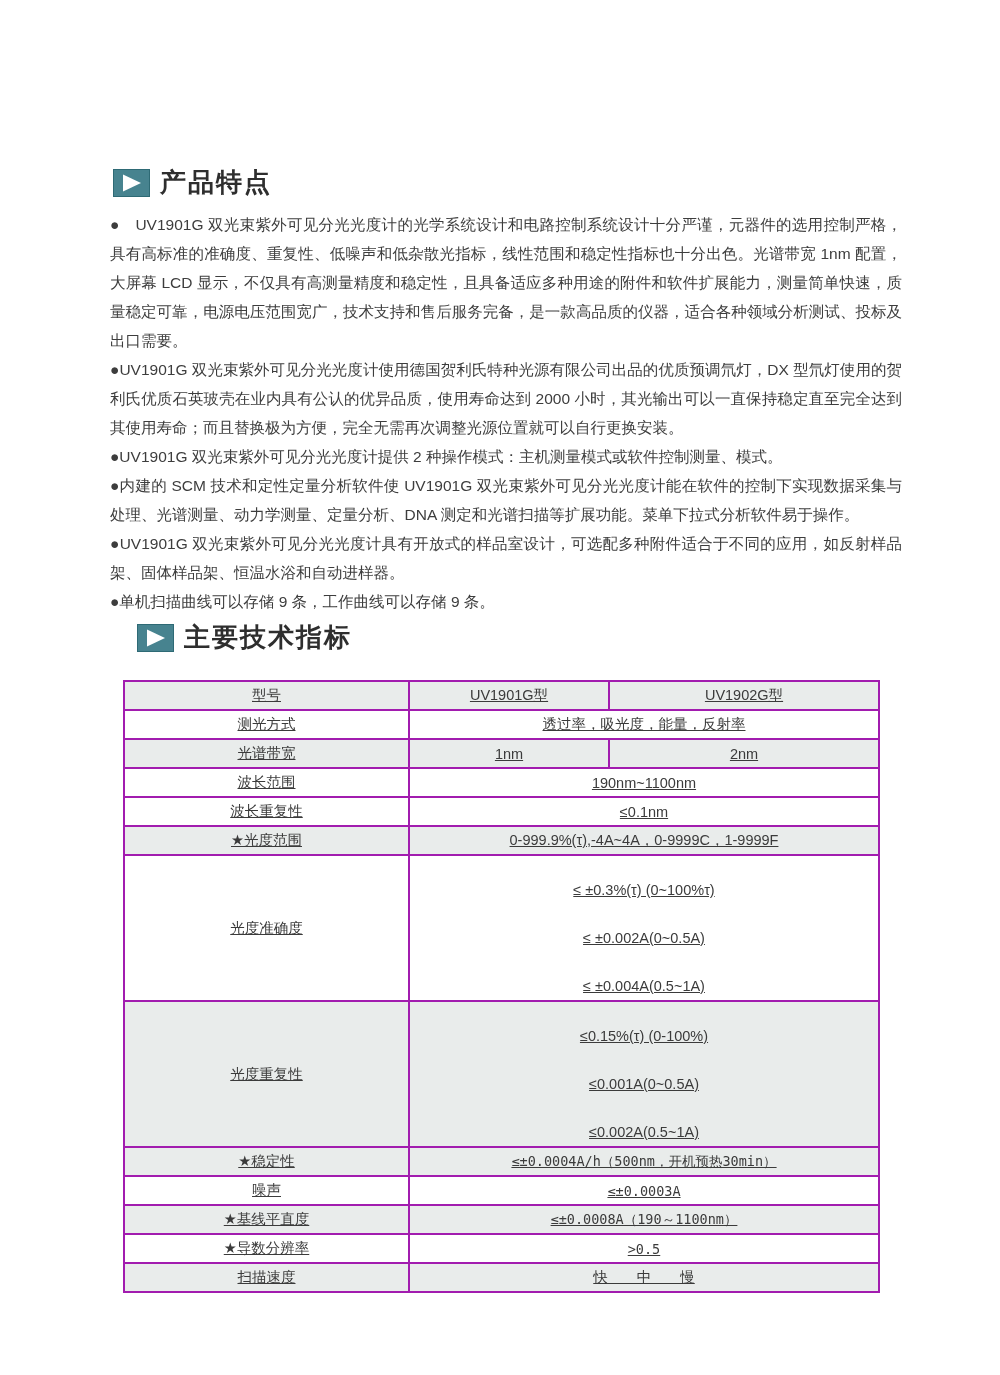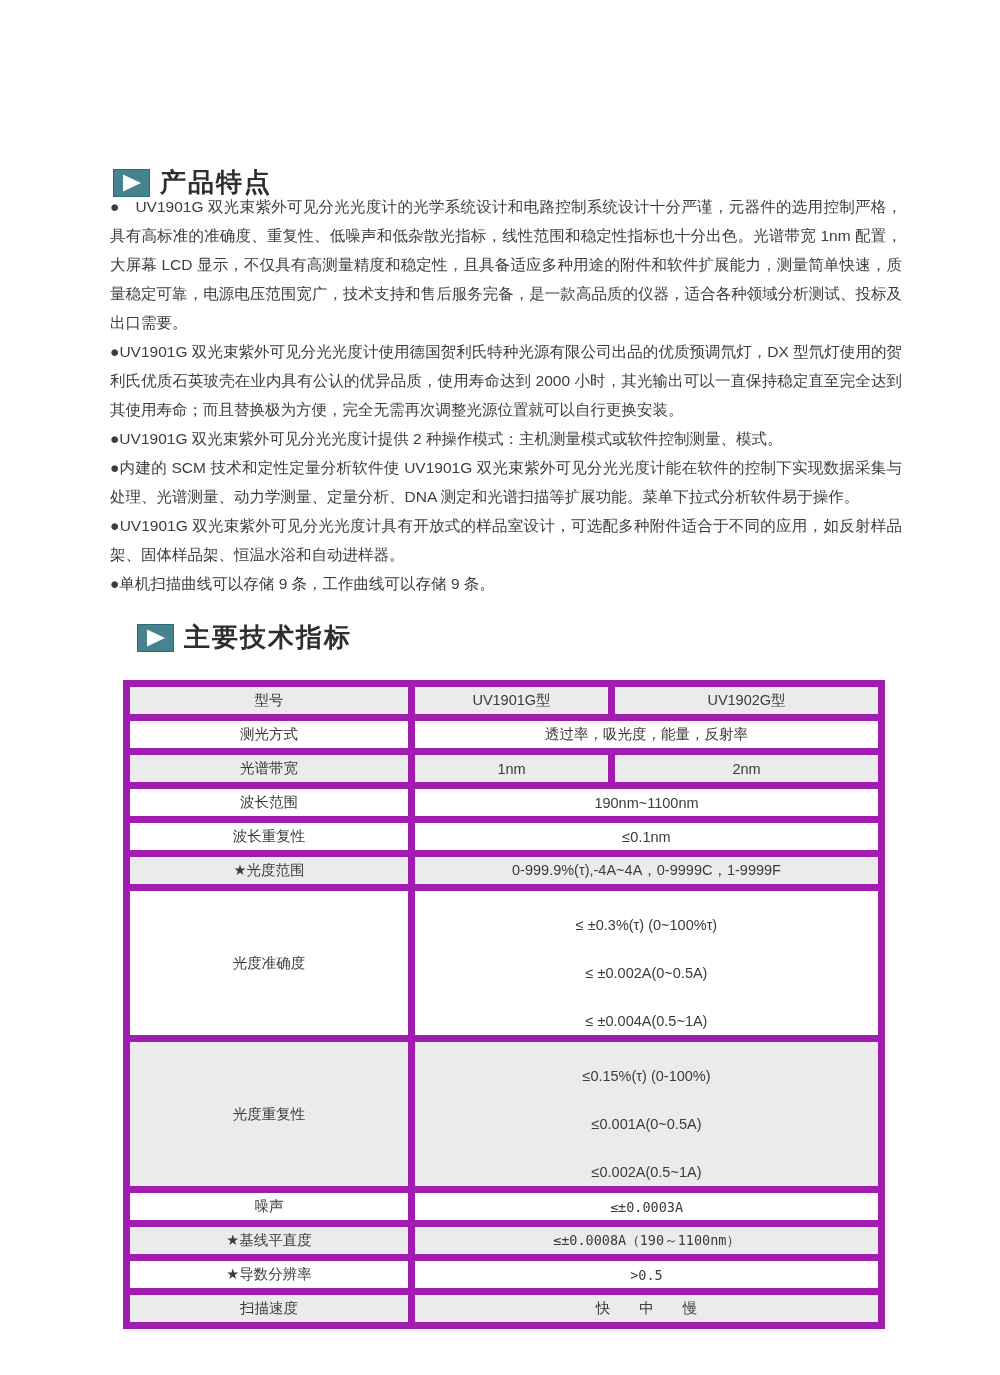--- a/index.html
+++ b/index.html
@@ -14,34 +14,34 @@
   .section-header{
     position:absolute;left:113px;
     display:flex;align-items:center;gap:10px;
   }
   .section-header .hdr-icon{display:block;line-height:0;}
   .section-header .hdr-title{
     font-size:26px;font-weight:bold;color:#2e2e2e;
     letter-spacing:2px;margin:0;
   }
   #features{
-    position:absolute;top:192px;left:110px;width:792px;
+    position:absolute;top:210px;left:110px;width:792px;
     font-size:15.5px;line-height:29px;text-align:justify;
     color:#3d3d3d;
   }
   #features p{margin:0;padding:0;}
   .spec-table{
     position:absolute;top:680px;left:123px;
     width:755px;border-collapse:collapse;table-layout:fixed;
     font-size:14.5px;color:#3b3b3b;
   }
   .spec-table td{
-    border:7px solid #a21caf;
+    border:2px solid #a21caf;
     text-align:center;vertical-align:middle;
-    height:27px;padding:0 4px;
+    height:27px;padding:0 4px;text-decoration:underline;
   }
   .spec-table{border:2px solid #4a4f51;}
   .spec-table tr.shaded td{background:#e9eceb;}
   .spec-table td.mono{
     font-family:"DejaVu Sans Mono","Liberation Mono",monospace;
     font-size:13.5px;
   }
   .spec-table td .vline{line-height:28px;height:28px;margin-top:20px;}
   col.c1{width:285px;} col.c2{width:200px;} col.c3{width:270px;}
 </style>
@@ -121,20 +121,24 @@
           </td>
         </tr>
         <tr class="shaded">
           <td>光度重复性</td>
           <td colspan="2">
             <div class="vline">≤0.15%(τ) (0-100%)</div>
             <div class="vline">≤0.001A(0~0.5A)</div>
             <div class="vline">≤0.002A(0.5~1A)</div>
           </td>
         </tr>
+        <tr class="shaded">
+          <td>★稳定性</td>
+          <td colspan="2" class="mono">≤±0.0004A/h（500nm，开机预热30min）</td>
+        </tr>
         <tr>
           <td>噪声</td>
           <td colspan="2" class="mono">≤±0.0003A</td>
         </tr>
         <tr class="shaded">
           <td>★基线平直度</td>
           <td colspan="2" class="mono">≤±0.0008A（190～1100nm）</td>
         </tr>
         <tr>
           <td>★导数分辨率</td>

